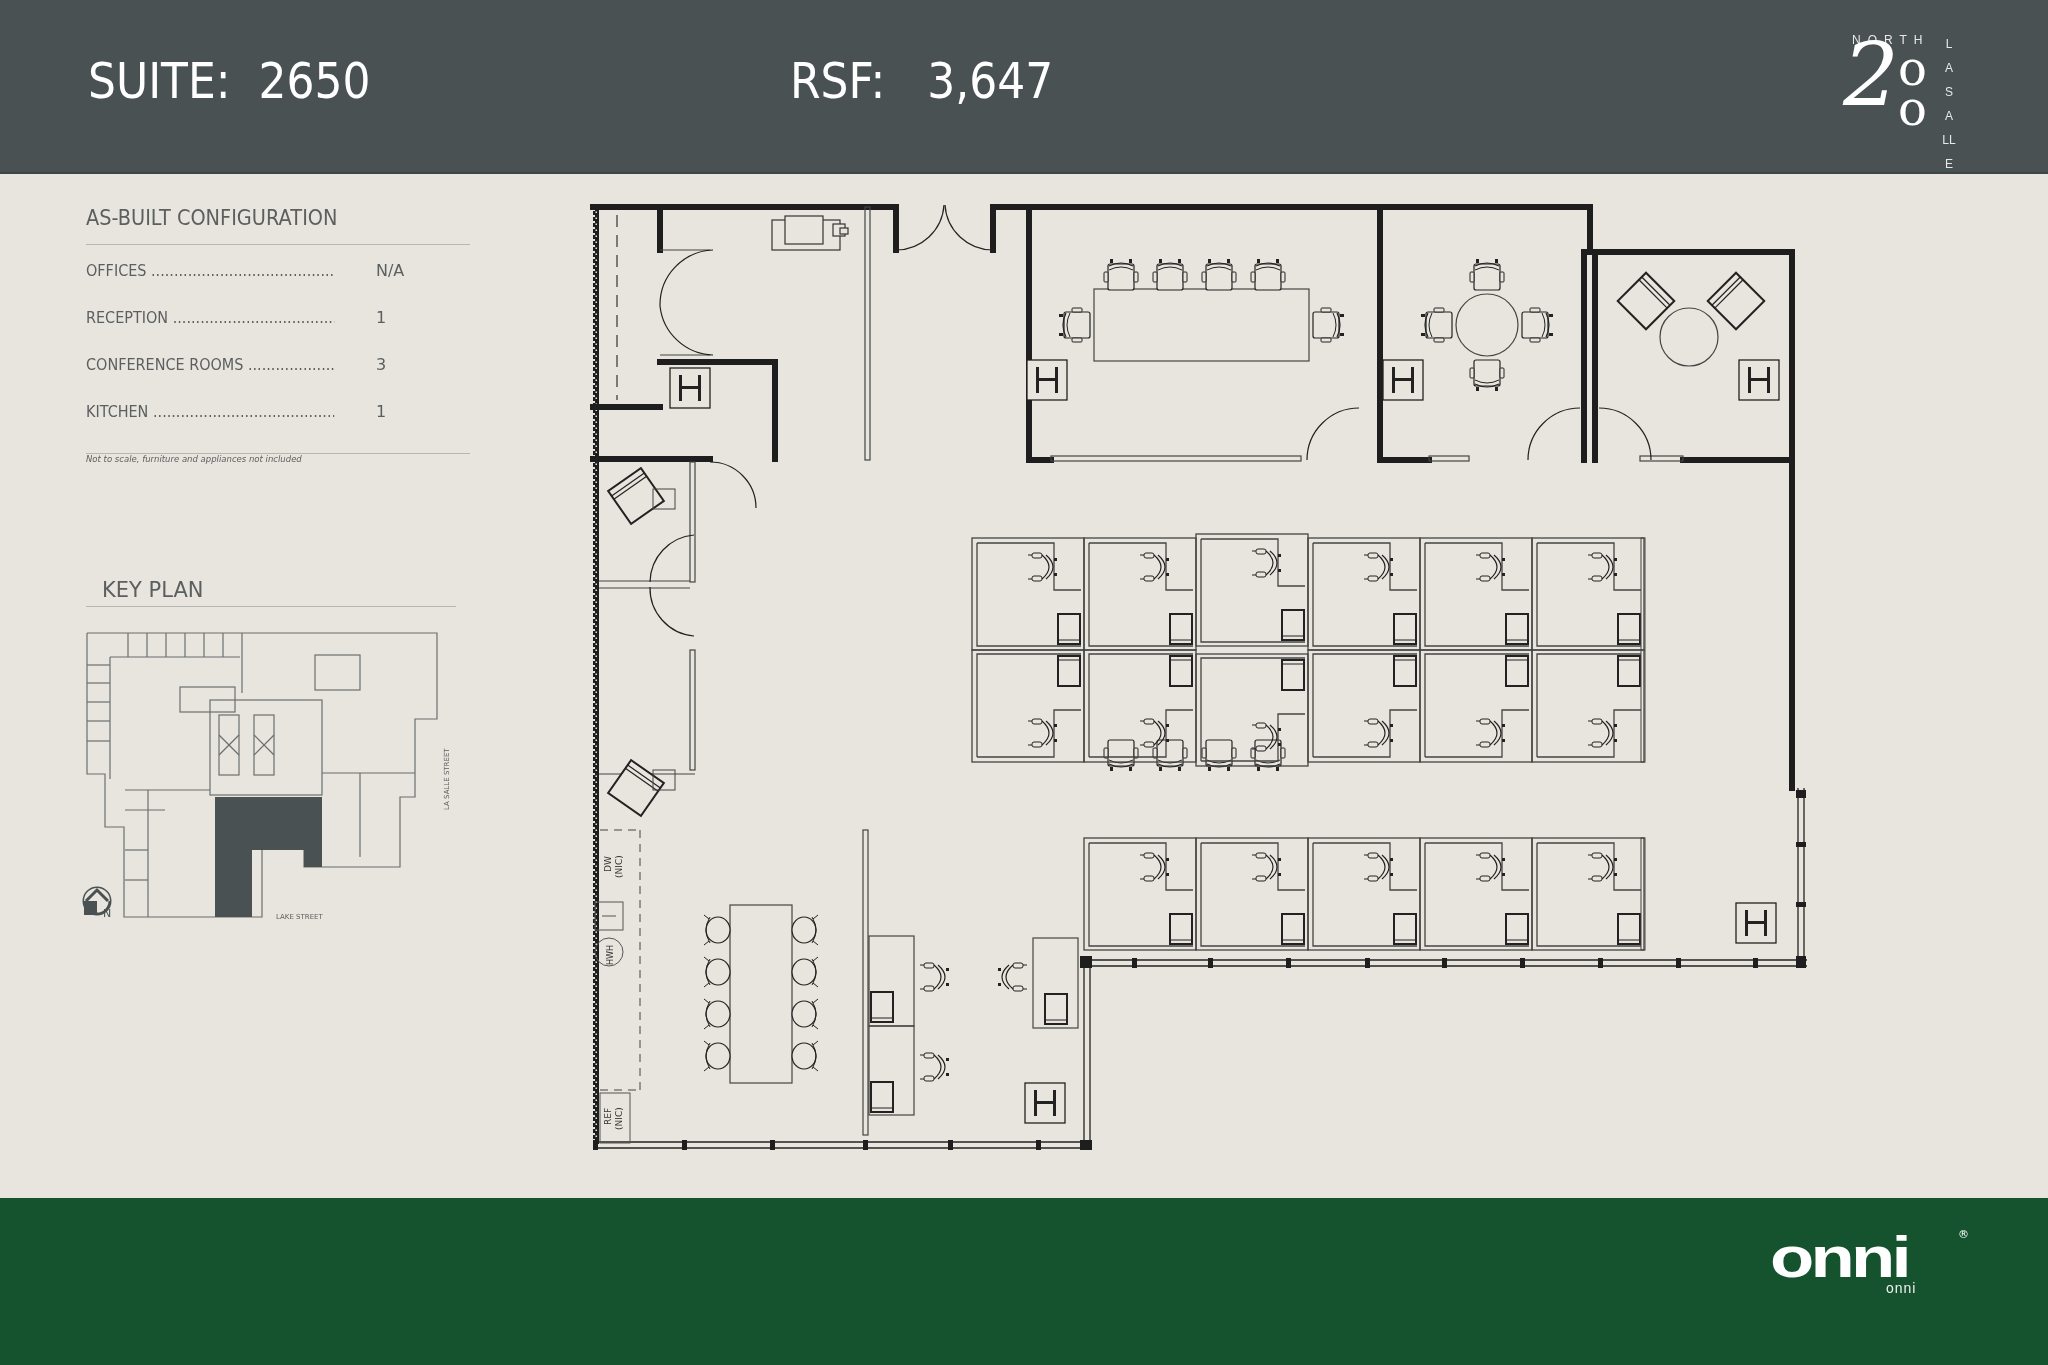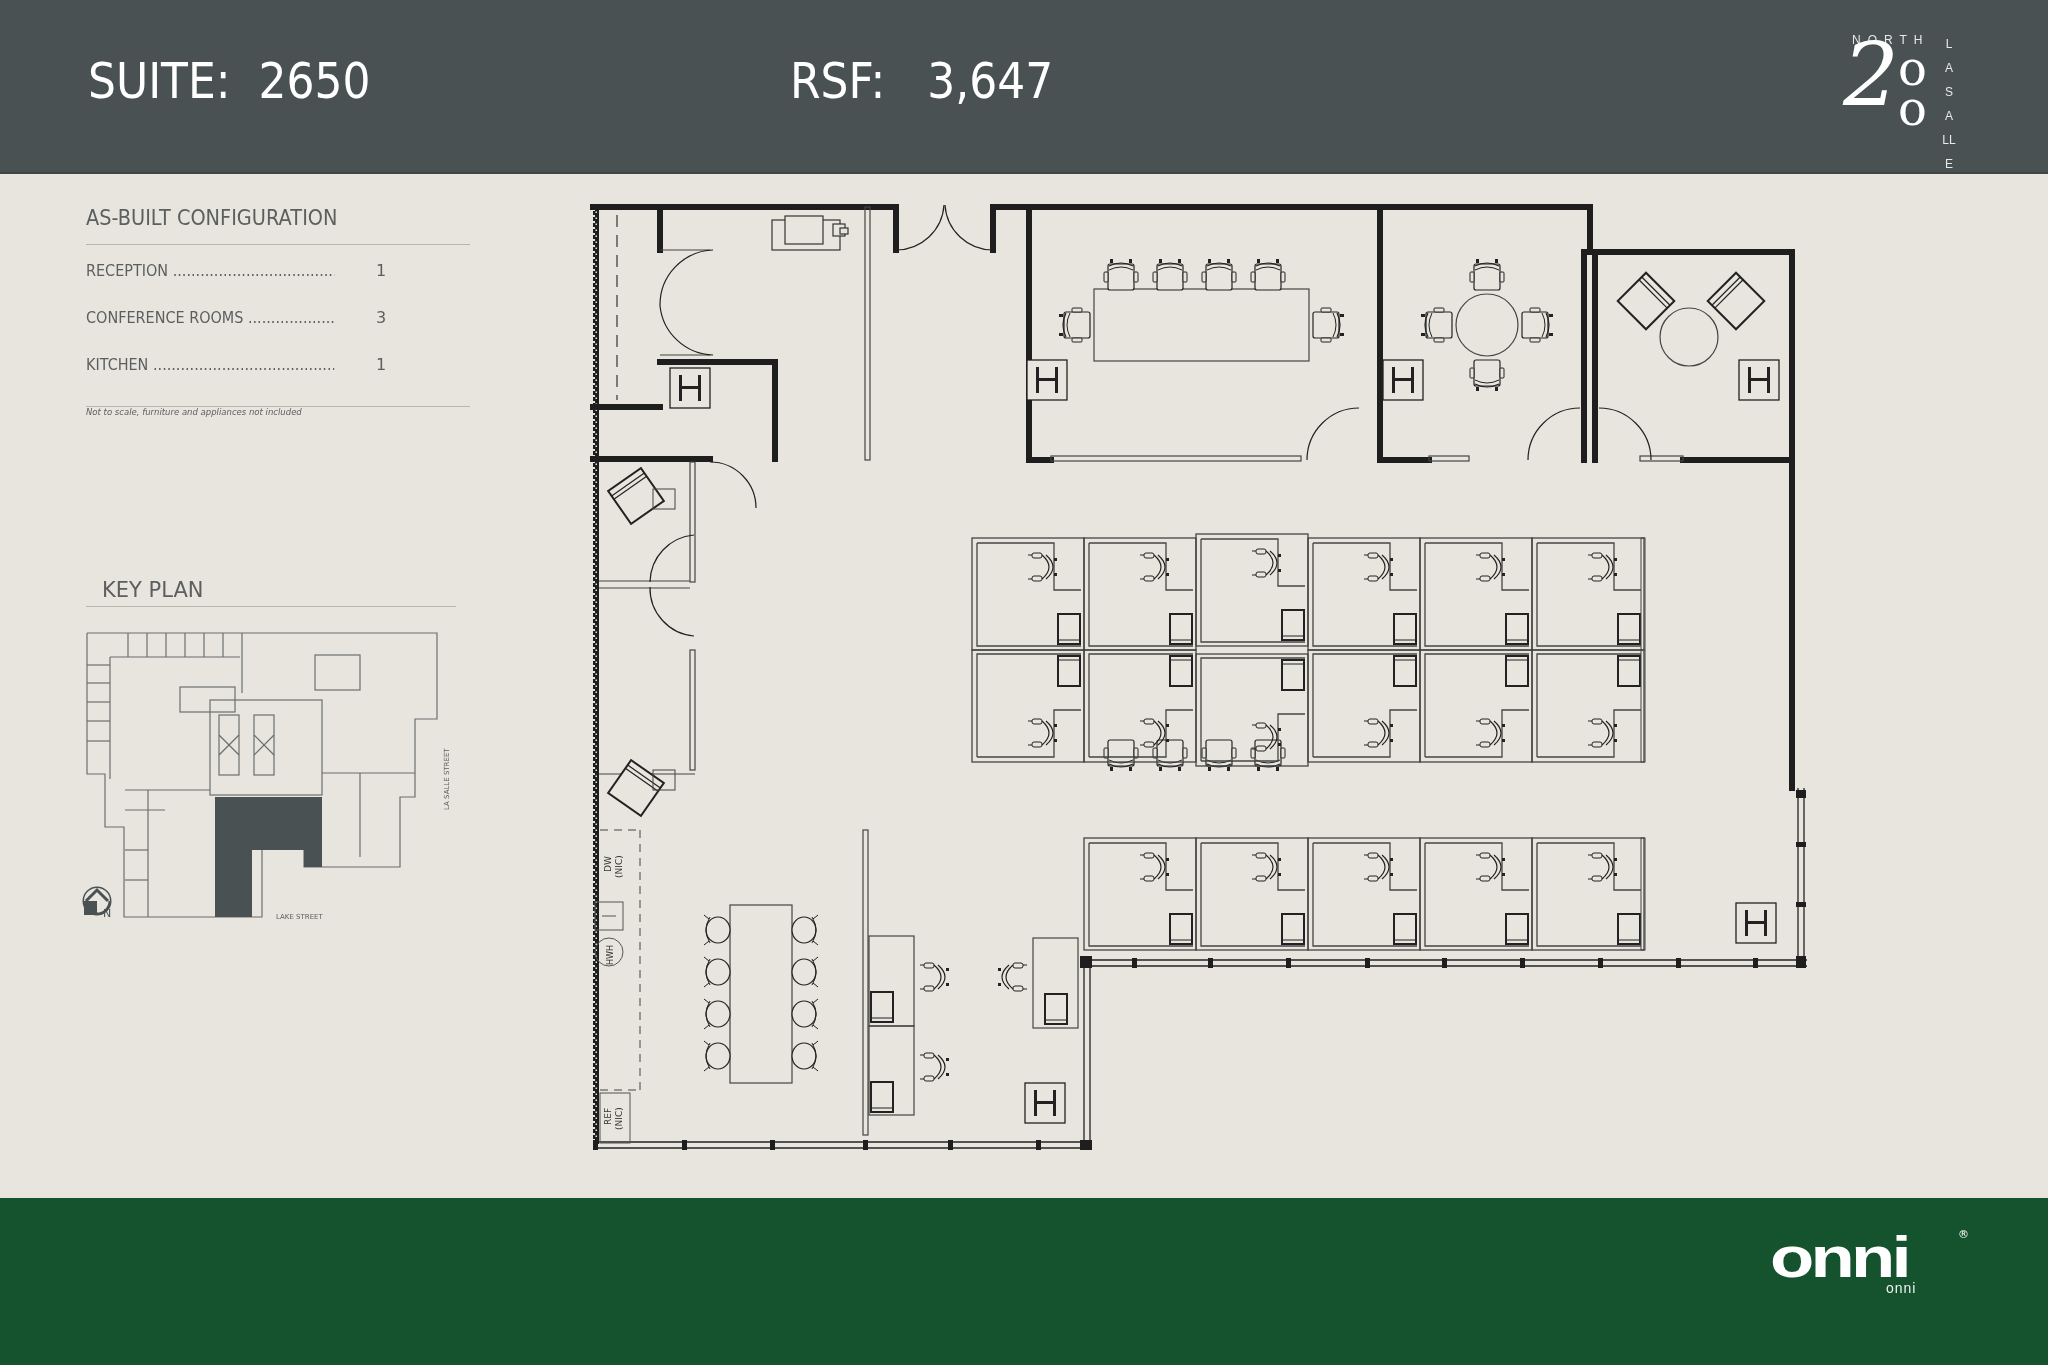--- a/index.html
+++ b/index.html
@@ -109,20 +109,24 @@
     <span class="big2">2</span>
     <span class="o1">o</span>
     <span class="o2">o</span>
     <span class="lasalle">LASALLE</span>
   </div>
 </div>
 
 <div class="config">
   <h2>AS-BUILT CONFIGURATION</h2>
   <div class="rule"></div>
+  <div class="cfg-row">
+    <span class="lbl">OFFICES</span>
+    <span class="val">N/A</span>
+  </div>
   <div class="cfg-row">
     <span class="lbl">RECEPTION</span>
     <span class="val">1</span>
   </div>
   <div class="cfg-row">
     <span class="lbl">CONFERENCE ROOMS</span>
     <span class="val">3</span>
   </div>
   <div class="cfg-row">
     <span class="lbl">KITCHEN</span>

